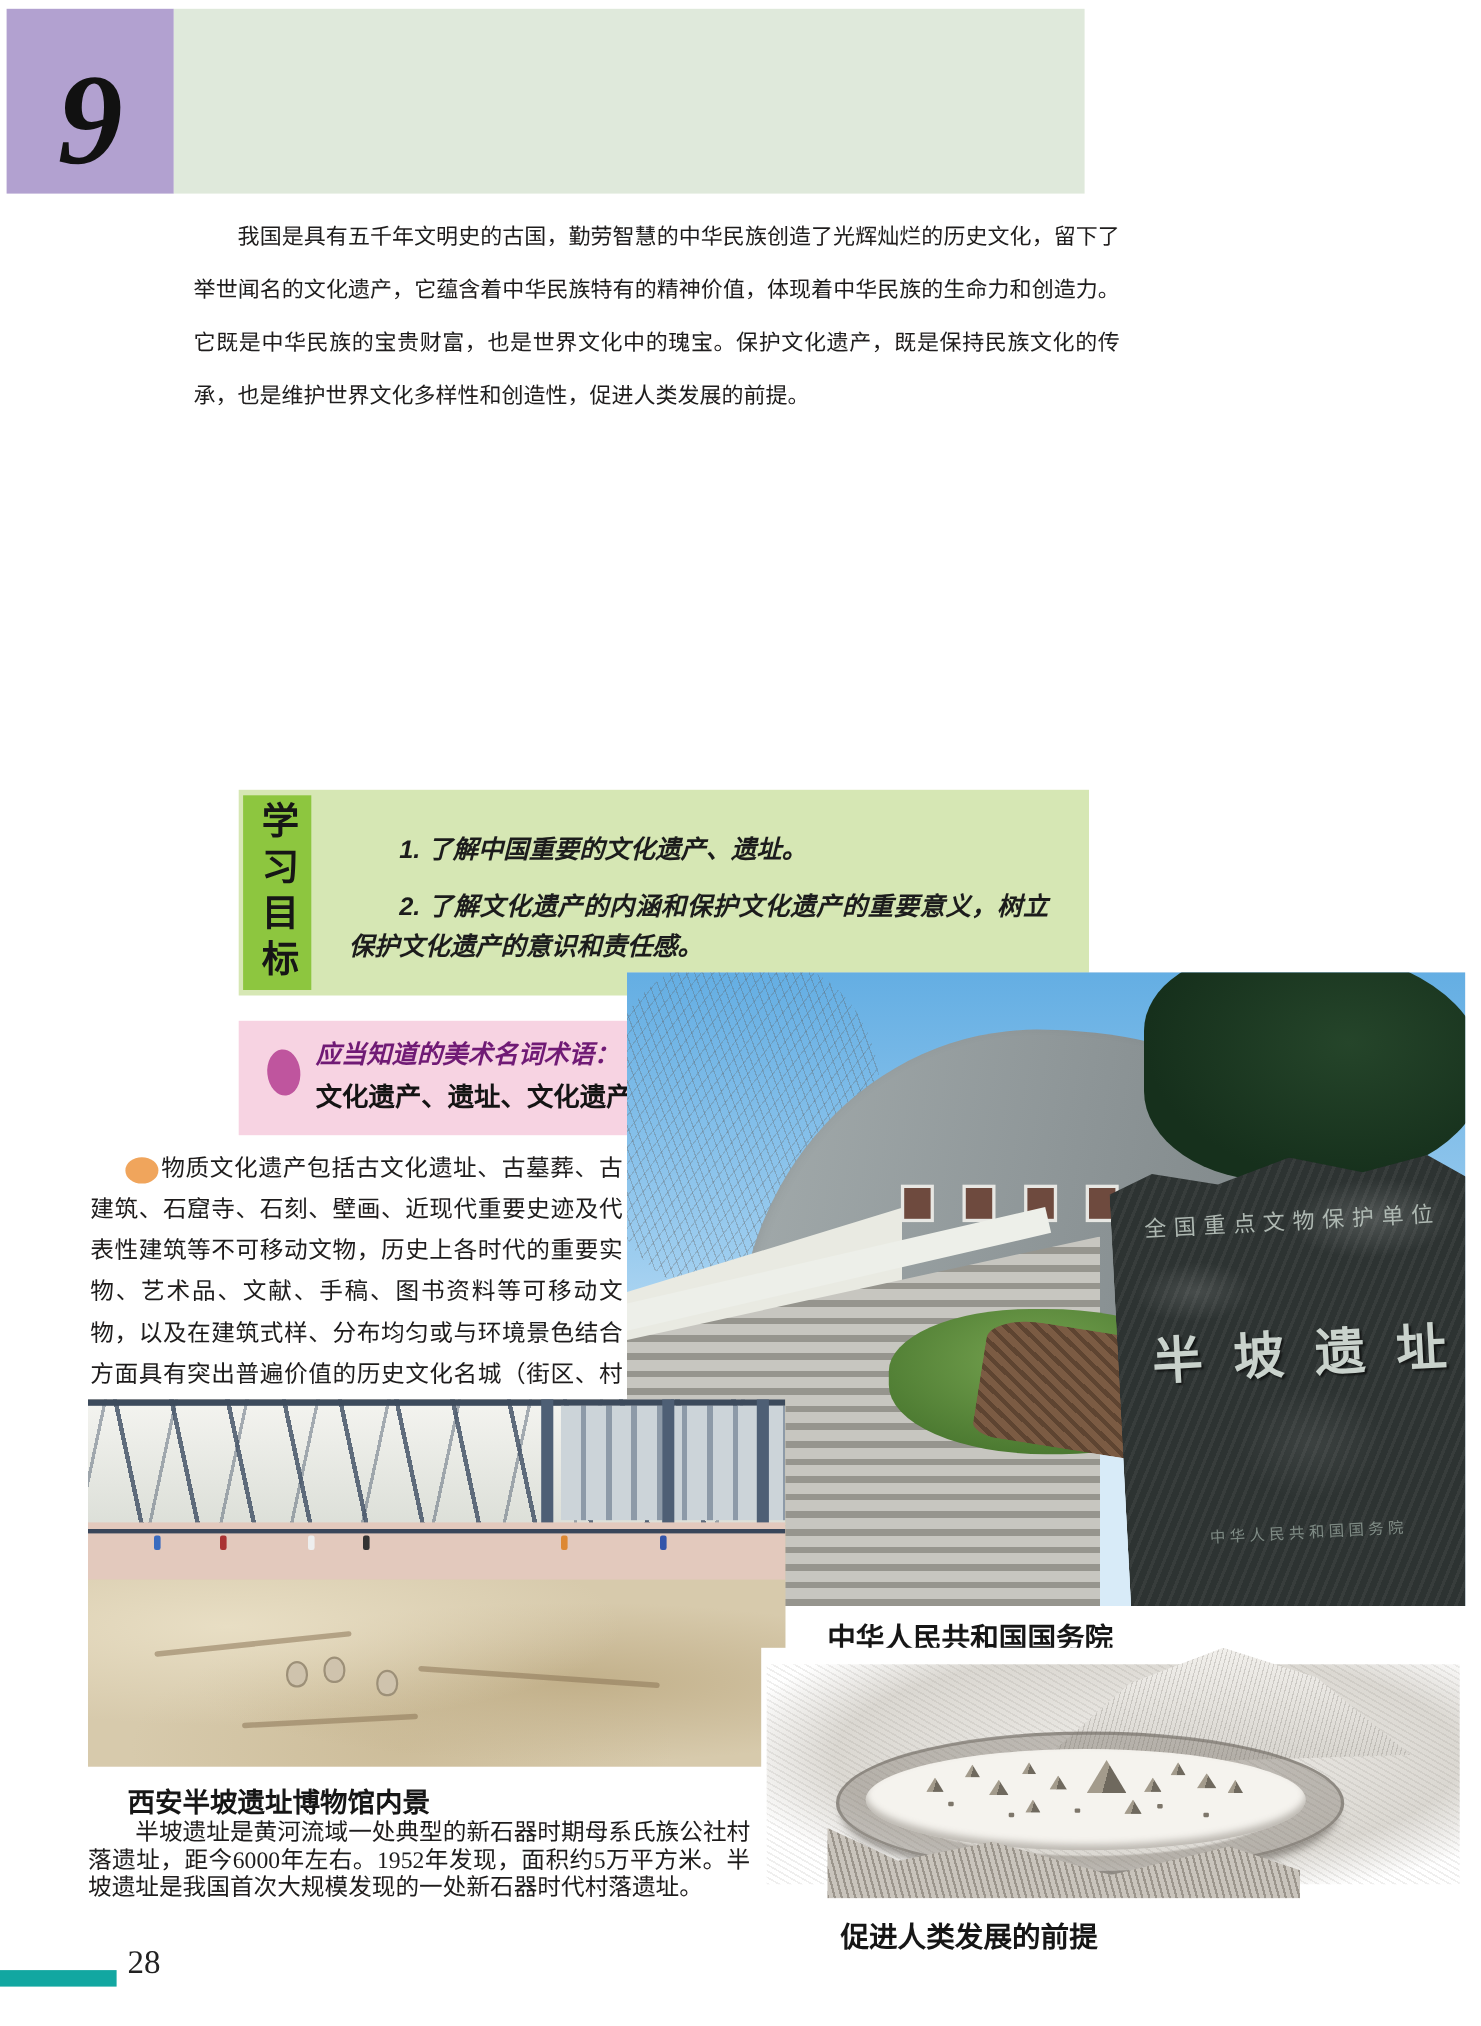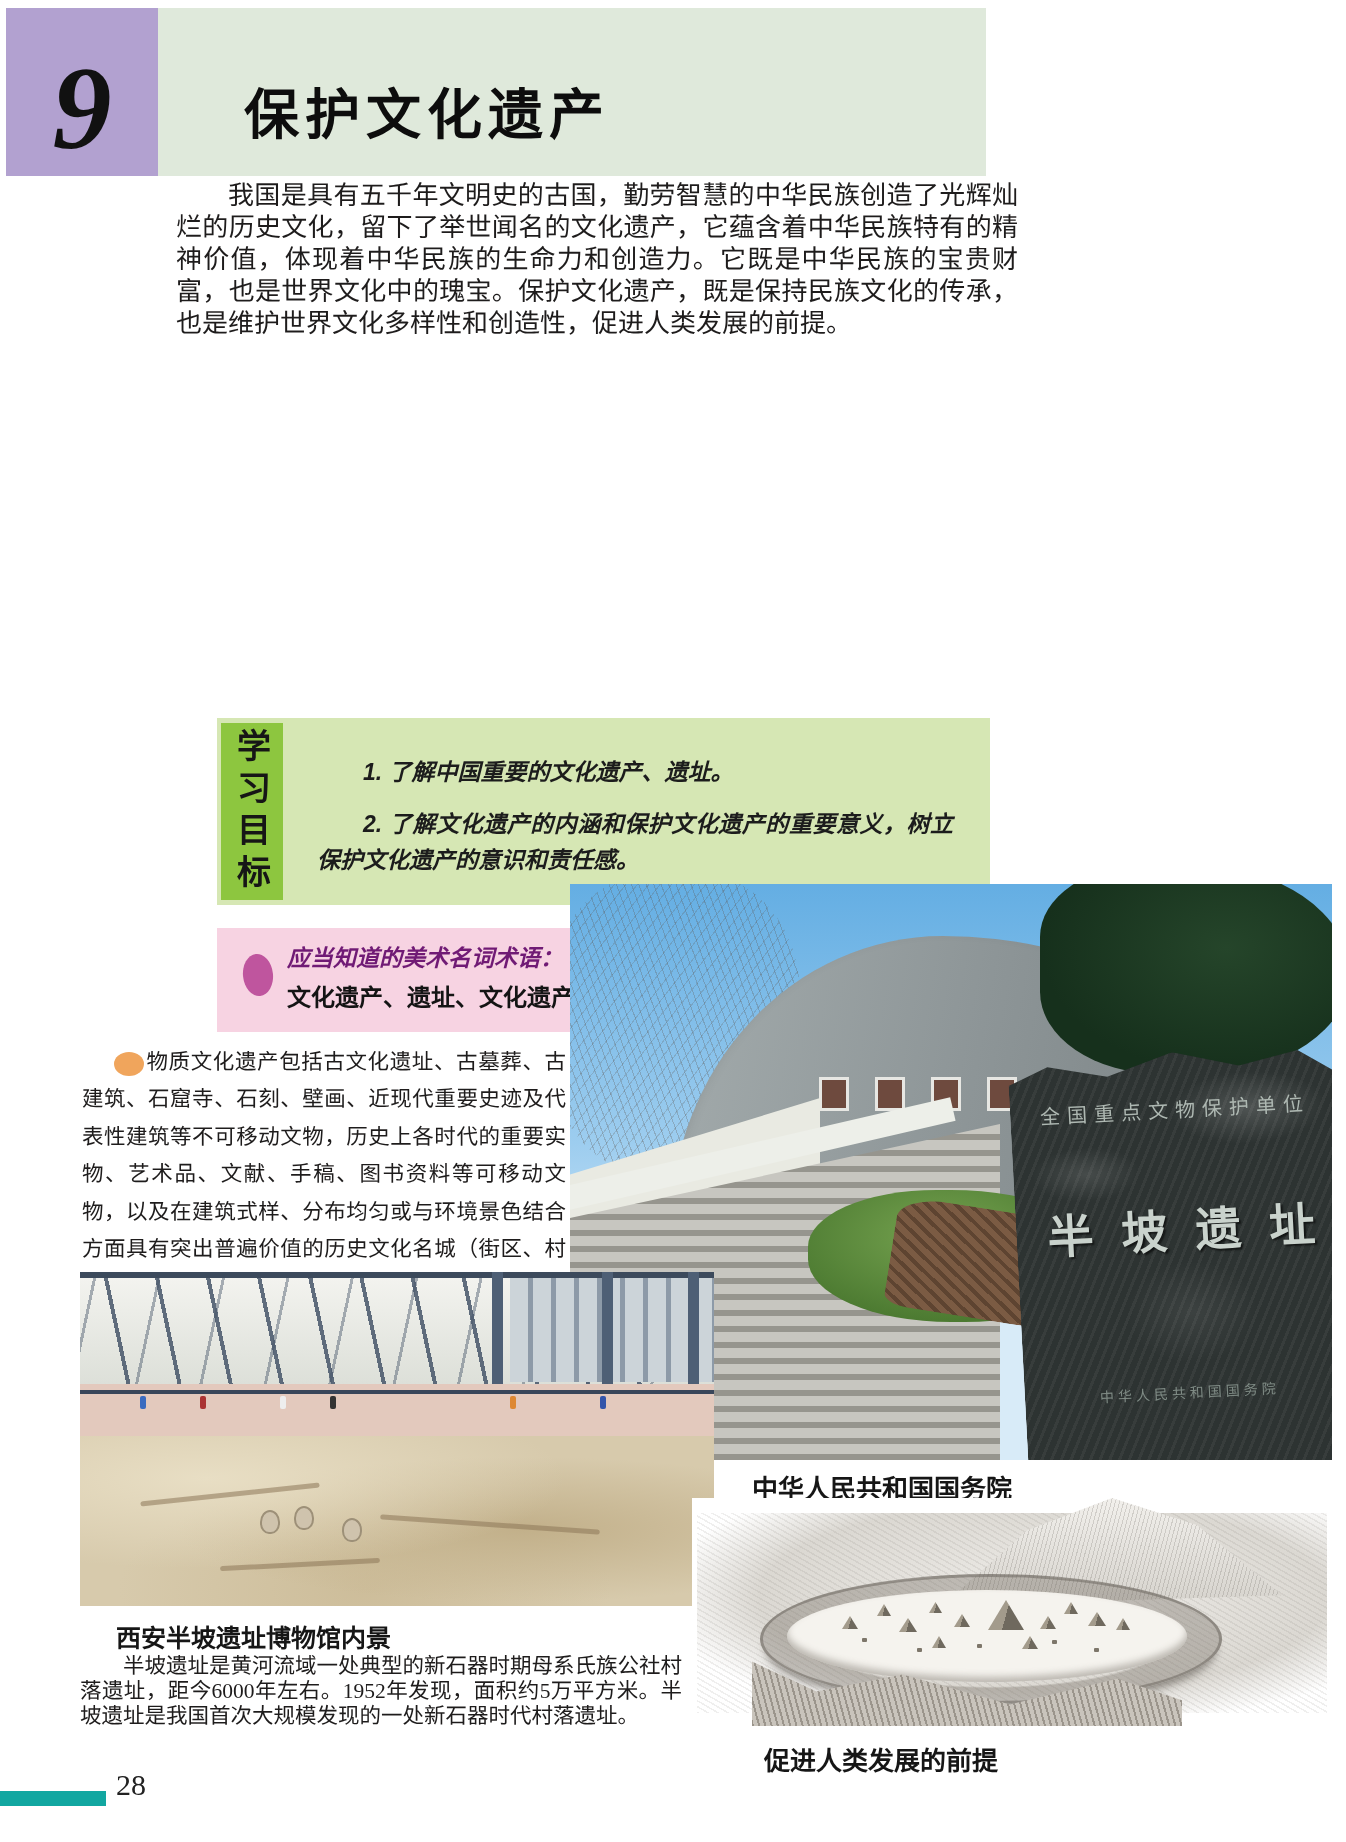--- a/index.html
+++ b/index.html
@@ -14,21 +14,21 @@
   
   .chapter-box{left:6px;top:8px;width:152px;height:168px;background:#b2a1d0;
     display:flex;align-items:flex-end;justify-content:center;}
   .chapter-num{font-family:var(--serif);font-style:italic;font-weight:bold;
     font-size:118px;line-height:1;color:#111;padding-bottom:8px;}
   .title-band{left:158px;top:8px;width:828px;height:168px;background:#dfe9db;}
   .lesson-title{left:244px;top:70px;font-family:var(--sans);font-weight:bold;
     font-size:55px;letter-spacing:6px;color:#0d0d0d;}
 
   
-  .intro{left:176px;top:180px;width:842px;font-size:26px;line-height:32px;
+  .intro{left:176px;top:192px;width:842px;font-size:20px;line-height:48px;
     text-align:justify;}
   .intro p{margin:0;text-indent:2em;}
 
   
   .obj-box{left:217px;top:718px;width:773px;height:187px;background:#d6e7b4;}
   .obj-strip{position:absolute;left:4px;top:5px;width:62px;height:177px;background:#8dc63f;
     display:flex;align-items:center;justify-content:center;}
   .obj-strip-label{writing-mode:vertical-rl;font-family:var(--sans);font-weight:bold;
     font-size:34px;letter-spacing:8px;color:#161616;}
   .obj-items{position:absolute;left:84px;top:20px;width:668px;font-family:var(--sans);
@@ -158,21 +158,20 @@
 </style>
 </head>
 <body>
 
 <div class="page">
 
   <div class="abs chapter-box">
     <span class="chapter-num">9</span>
   </div>
   <div class="abs title-band"></div>
-  <div class="abs lesson-title">保护文化遗产</div>
 
   <div class="abs intro">
     <p>我国是具有五千年文明史的古国，勤劳智慧的中华民族创造了光辉灿烂的历史文化，留下了举世闻名的文化遗产，它蕴含着中华民族特有的精神价值，体现着中华民族的生命力和创造力。它既是中华民族的宝贵财富，也是世界文化中的瑰宝。保护文化遗产，既是保持民族文化的传承，也是维护世界文化多样性和创造性，促进人类发展的前提。</p>
   </div>
 
   <div class="abs obj-box">
     <div class="obj-strip">
       <span class="obj-strip-label">学习目标</span>
     </div>
     <div class="obj-items">

